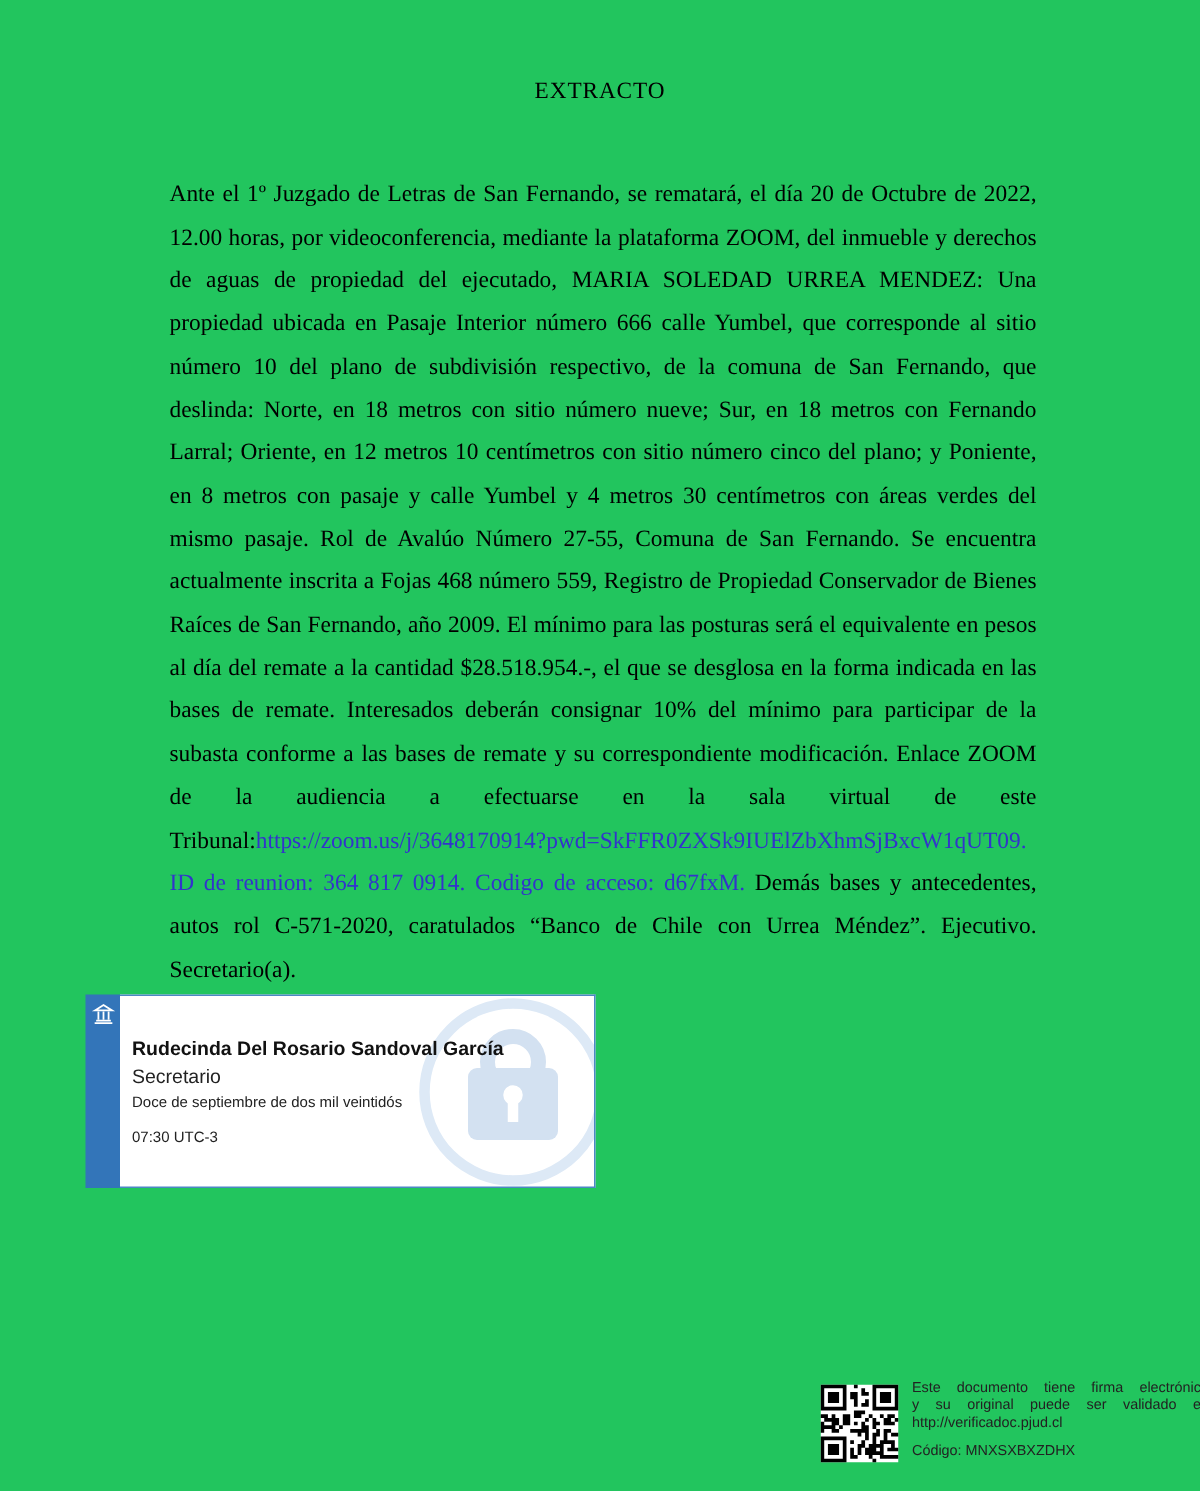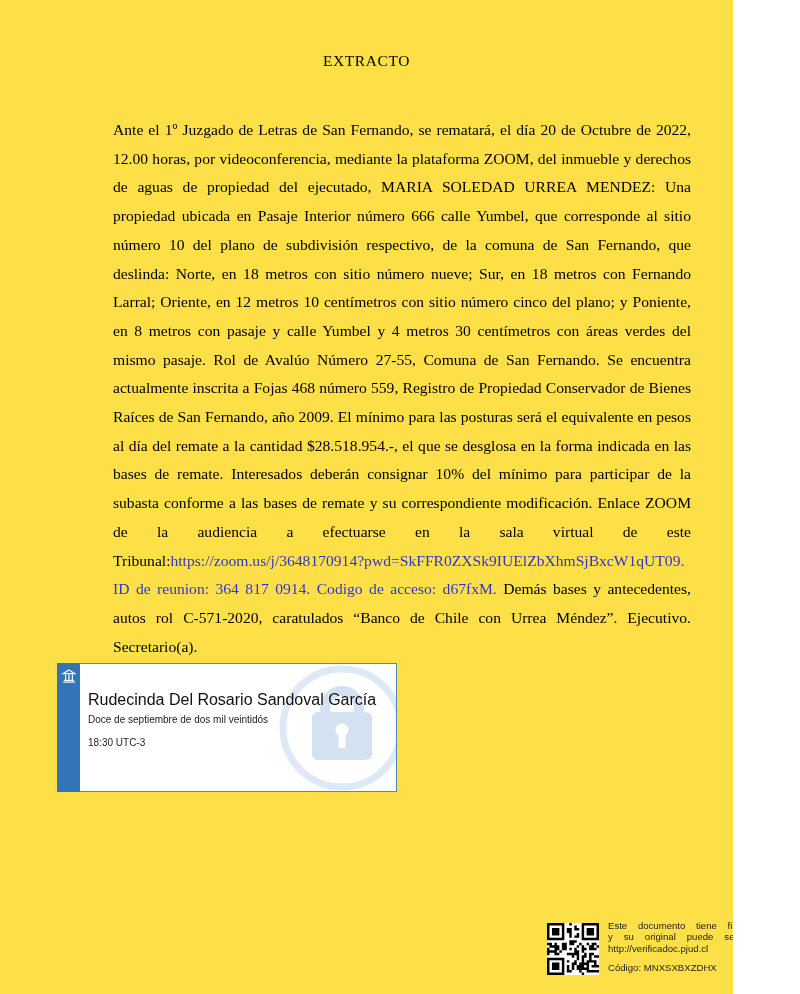--- a/index.html
+++ b/index.html
@@ -1,32 +1,32 @@
 <!DOCTYPE html>
 <html><head>
 <meta charset="utf-8">
 <style>
   html,body{margin:0;padding:0;background:#ffffff;}
-  .page{position:relative;width:733px;height:994px;background:#fde047;overflow:hidden;
+  .page{position:relative;width:800px;height:994px;background:#22c55e;overflow:hidden;
         font-family:"Liberation Serif", serif;color:#000;}
 
   .title{position:absolute;top:52px;left:0;width:100%;text-align:center;
          font-size:15.5px;font-weight:400;letter-spacing:.6px;margin:0;}
 
   .body-par{position:absolute;left:113px;top:116px;width:578px;margin:0;
             font-size:15.6px;line-height:28.7px;text-align:justify;}
   .body-par a.link, .body-par .blue{color:#3333cc;text-decoration:none;}
 
   
   .sigbox{position:absolute;left:57px;top:663px;width:340px;height:129px;display:flex;}
   .sigstrip{width:23px;background:#3375b9;flex:0 0 23px;display:flex;justify-content:center;}
   .sigstrip svg{margin-top:5px;}
   .sigcontent{flex:1;position:relative;background:#fff;border:1px solid #4d87c4;border-left:none;
               overflow:hidden;font-family:"Liberation Sans", sans-serif;}
-  .sig-name{position:relative;z-index:2;margin:27px 0 0 8px;font-size:16px;font-weight:normal;color:#111;}
+  .sig-name{position:relative;z-index:2;margin:27px 0 0 8px;font-size:13px;font-weight:bold;color:#111;}
   .sig-role{position:relative;z-index:2;margin:4px 0 0 8px;font-size:13px;color:#222;}
   .sig-inst{position:relative;z-index:2;margin:4px 0 0 8px;font-size:13px;color:#222;}
   .sig-date{position:relative;z-index:2;margin:5px 0 12px 8px;font-size:10px;color:#222;}
   .sig-time{position:relative;z-index:2;margin:1px 0 0 8px;font-size:10px;color:#222;}
   .watermark{position:absolute;right:-20px;top:0;z-index:1;}
 
   
   .verify{position:absolute;left:547px;top:920px;display:flex;align-items:flex-start;}
   .qr{flex:0 0 52px;margin-top:3px;}
   .verify-text{margin-left:9px;width:198px;font-family:"Liberation Sans", sans-serif;
@@ -60,22 +60,23 @@
       <span class="watermark">
         <svg width="152" height="127" viewBox="0 0 152 127">
           <circle cx="78" cy="64" r="59" fill="none" stroke="#dde9f6" stroke-width="7"></circle>
           <circle cx="78" cy="44" r="17" fill="none" stroke="#d3e1f1" stroke-width="10"></circle>
           <rect x="48" y="48" width="60" height="48" rx="6" fill="#d3e1f1"></rect>
           <circle cx="78" cy="66" r="6.5" fill="#ffffff"></circle>
           <rect x="74.5" y="68" width="7" height="16" fill="#ffffff"></rect>
         </svg>
       </span>
       <div class="sig-name">Rudecinda Del Rosario Sandoval García</div>
+      <div class="sig-role">Secretario</div>
       <div class="sig-date">Doce de septiembre de dos mil veintidós</div>
-      <div class="sig-time">18:30 UTC-3</div>
+      <div class="sig-time">07:30 UTC-3</div>
     </div>
   </div>
 
   <div class="verify">
     <span class="qr">
       <svg id="qr" width="52" height="52" viewBox="0 0 52 52">
         <rect x="0" y="0" width="52" height="52" fill="#ffffff"></rect>
         <path id="qr-path" fill="#000000" fill-rule="evenodd" d="M0.00 0.00h17.33v17.33h-17.33zM2.48 2.48h12.38v12.38h-12.38zM4.95 4.95h7.43v7.43h-7.43zM34.67 0.00h17.33v17.33h-17.33zM37.14 2.48h12.38v12.38h-12.38zM39.62 4.95h7.43v7.43h-7.43zM0.00 34.67h17.33v17.33h-17.33zM2.48 37.14h12.38v12.38h-12.38zM4.95 39.62h7.43v7.43h-7.43zM22.29 0.00h2.48v2.48h-2.48zM27.24 2.48h2.48v2.48h-2.48zM19.81 4.95h2.48v2.48h-2.48zM22.29 4.95h2.48v2.48h-2.48zM27.24 4.95h2.48v2.48h-2.48zM29.71 4.95h2.48v2.48h-2.48zM19.81 7.43h2.48v2.48h-2.48zM22.29 7.43h2.48v2.48h-2.48zM22.29 9.90h2.48v2.48h-2.48zM29.71 9.90h2.48v2.48h-2.48zM22.29 12.38h2.48v2.48h-2.48zM27.24 12.38h2.48v2.48h-2.48zM29.71 12.38h2.48v2.48h-2.48zM22.29 17.33h2.48v2.48h-2.48zM24.76 17.33h2.48v2.48h-2.48zM27.24 17.33h2.48v2.48h-2.48zM0.00 19.81h2.48v2.48h-2.48zM2.48 19.81h2.48v2.48h-2.48zM7.43 19.81h2.48v2.48h-2.48zM14.86 19.81h2.48v2.48h-2.48zM17.33 19.81h2.48v2.48h-2.48zM22.29 19.81h2.48v2.48h-2.48zM24.76 19.81h2.48v2.48h-2.48zM32.19 19.81h2.48v2.48h-2.48zM39.62 19.81h2.48v2.48h-2.48zM44.57 19.81h2.48v2.48h-2.48zM47.05 19.81h2.48v2.48h-2.48zM2.48 22.29h2.48v2.48h-2.48zM4.95 22.29h2.48v2.48h-2.48zM7.43 22.29h2.48v2.48h-2.48zM9.90 22.29h2.48v2.48h-2.48zM14.86 22.29h2.48v2.48h-2.48zM17.33 22.29h2.48v2.48h-2.48zM29.71 22.29h2.48v2.48h-2.48zM34.67 22.29h2.48v2.48h-2.48zM42.10 22.29h2.48v2.48h-2.48zM44.57 22.29h2.48v2.48h-2.48zM49.52 22.29h2.48v2.48h-2.48zM0.00 24.76h2.48v2.48h-2.48zM7.43 24.76h2.48v2.48h-2.48zM9.90 24.76h2.48v2.48h-2.48zM14.86 24.76h2.48v2.48h-2.48zM17.33 24.76h2.48v2.48h-2.48zM22.29 24.76h2.48v2.48h-2.48zM27.24 24.76h2.48v2.48h-2.48zM34.67 24.76h2.48v2.48h-2.48zM37.14 24.76h2.48v2.48h-2.48zM42.10 24.76h2.48v2.48h-2.48zM44.57 24.76h2.48v2.48h-2.48zM47.05 24.76h2.48v2.48h-2.48zM0.00 27.24h2.48v2.48h-2.48zM2.48 27.24h2.48v2.48h-2.48zM4.95 27.24h2.48v2.48h-2.48zM7.43 27.24h2.48v2.48h-2.48zM12.38 27.24h2.48v2.48h-2.48zM27.24 27.24h2.48v2.48h-2.48zM29.71 27.24h2.48v2.48h-2.48zM34.67 27.24h2.48v2.48h-2.48zM0.00 29.71h2.48v2.48h-2.48zM7.43 29.71h2.48v2.48h-2.48zM9.90 29.71h2.48v2.48h-2.48zM19.81 29.71h2.48v2.48h-2.48zM22.29 29.71h2.48v2.48h-2.48zM24.76 29.71h2.48v2.48h-2.48zM27.24 29.71h2.48v2.48h-2.48zM29.71 29.71h2.48v2.48h-2.48zM37.14 29.71h2.48v2.48h-2.48zM42.10 29.71h2.48v2.48h-2.48zM44.57 29.71h2.48v2.48h-2.48zM24.76 32.19h2.48v2.48h-2.48zM29.71 32.19h2.48v2.48h-2.48zM34.67 32.19h2.48v2.48h-2.48zM37.14 32.19h2.48v2.48h-2.48zM42.10 32.19h2.48v2.48h-2.48zM47.05 32.19h2.48v2.48h-2.48zM49.52 32.19h2.48v2.48h-2.48zM29.71 34.67h2.48v2.48h-2.48zM34.67 34.67h2.48v2.48h-2.48zM42.10 34.67h2.48v2.48h-2.48zM19.81 37.14h2.48v2.48h-2.48zM27.24 37.14h2.48v2.48h-2.48zM34.67 37.14h2.48v2.48h-2.48zM39.62 37.14h2.48v2.48h-2.48zM42.10 37.14h2.48v2.48h-2.48zM44.57 37.14h2.48v2.48h-2.48zM47.05 37.14h2.48v2.48h-2.48zM24.76 39.62h2.48v2.48h-2.48zM27.24 39.62h2.48v2.48h-2.48zM32.19 39.62h2.48v2.48h-2.48zM34.67 39.62h2.48v2.48h-2.48zM37.14 39.62h2.48v2.48h-2.48zM39.62 39.62h2.48v2.48h-2.48zM47.05 39.62h2.48v2.48h-2.48zM19.81 42.10h2.48v2.48h-2.48zM24.76 42.10h2.48v2.48h-2.48zM29.71 42.10h2.48v2.48h-2.48zM32.19 42.10h2.48v2.48h-2.48zM34.67 42.10h2.48v2.48h-2.48zM39.62 42.10h2.48v2.48h-2.48zM44.57 42.10h2.48v2.48h-2.48zM47.05 42.10h2.48v2.48h-2.48zM49.52 42.10h2.48v2.48h-2.48zM19.81 44.57h2.48v2.48h-2.48zM24.76 44.57h2.48v2.48h-2.48zM29.71 44.57h2.48v2.48h-2.48zM32.19 44.57h2.48v2.48h-2.48zM34.67 44.57h2.48v2.48h-2.48zM37.14 44.57h2.48v2.48h-2.48zM39.62 44.57h2.48v2.48h-2.48zM19.81 47.05h2.48v2.48h-2.48zM22.29 47.05h2.48v2.48h-2.48zM32.19 47.05h2.48v2.48h-2.48zM39.62 47.05h2.48v2.48h-2.48zM42.10 47.05h2.48v2.48h-2.48zM44.57 47.05h2.48v2.48h-2.48zM47.05 47.05h2.48v2.48h-2.48zM49.52 47.05h2.48v2.48h-2.48zM34.67 49.52h2.48v2.48h-2.48z"></path>
       </svg>
     </span>

